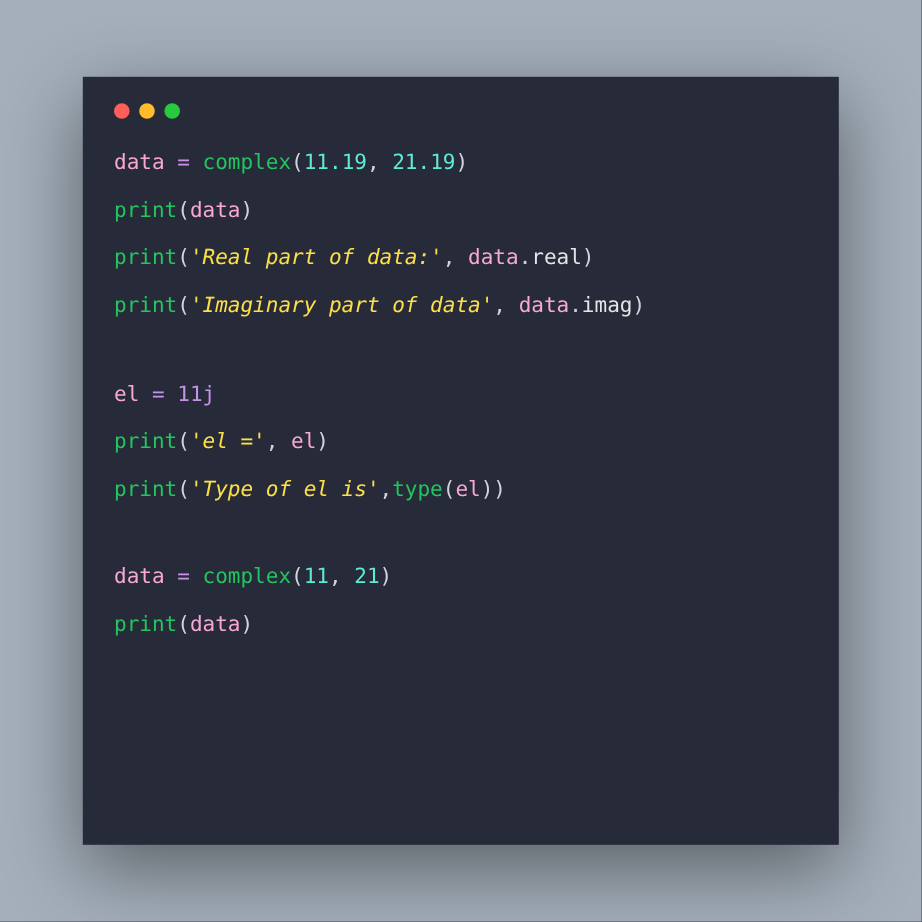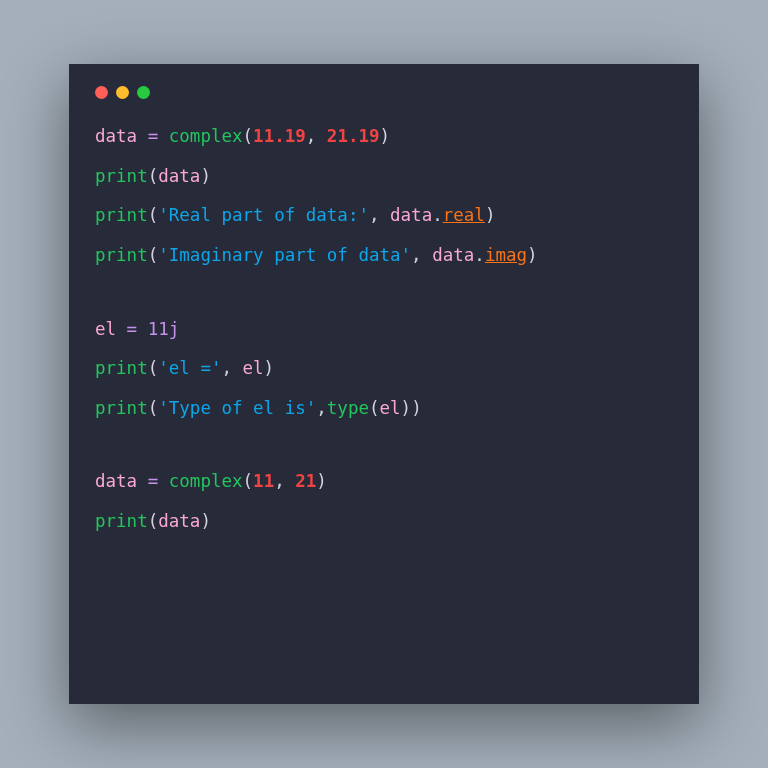--- a/index.html
+++ b/index.html
@@ -44,23 +44,23 @@
     margin-bottom: 16px;
   }
   .code .blank {
     display: block;
     height: 34px;
   }
   
   .tok-default { color: #f9a8d4; }
   .tok-op      { color: #c792ea; }  
   .tok-func    { color: #22c55e; }  
-  .tok-num     { color: #ef4444; font-weight: bold; }  
-  .tok-str     { color: #0ea5e9; }  
-  .tok-attr    { color: #f97316; text-decoration: underline; }  
+  .tok-num     { color: #5eead4; }  
+  .tok-str     { color: #fde047; font-style: italic; }  
+  .tok-attr    { color: #e5e5e5; }  
   .tok-punct   { color: #d2d3db; }
   .tok-j       { color: #c792ea; }
 </style>
 </head>
 <body>
 
 <div class="window">
   <div class="titlebar">
     <div class="dot red"></div>
     <div class="dot yellow"></div>

